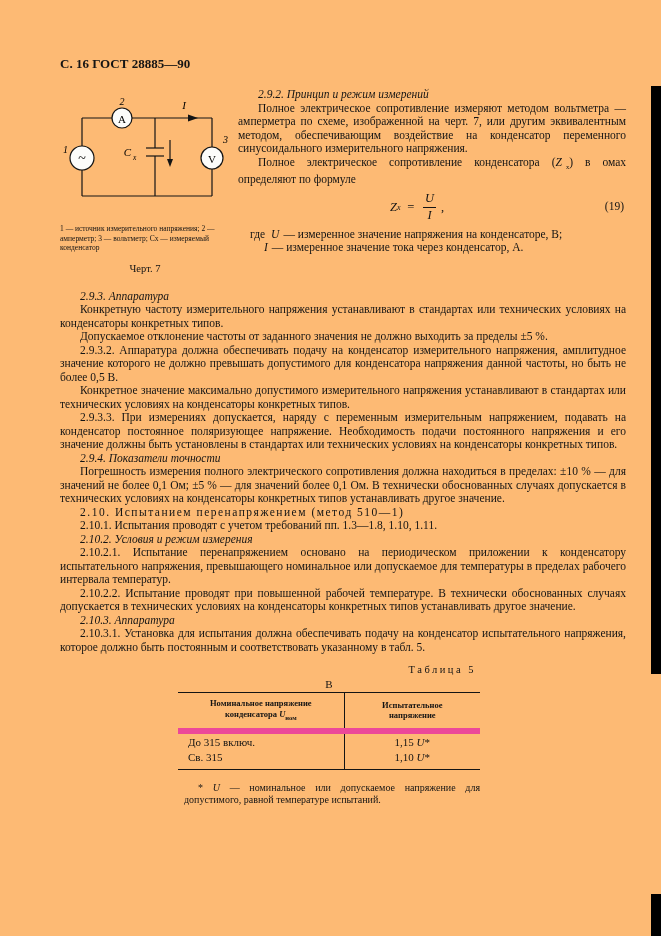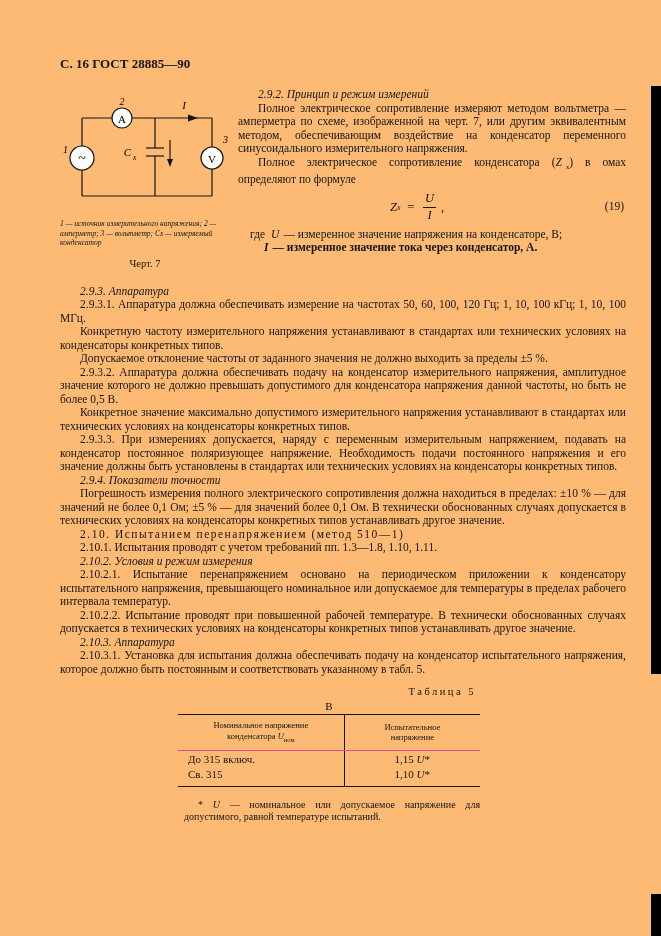--- a/index.html
+++ b/index.html
@@ -11,53 +11,53 @@
   }
   .scan-strip { position:absolute; right:0; background:#000; width:10px; }
   .scan-strip.s1 { top:86px; height:588px; }
   .scan-strip.s2 { top:894px; height:42px; }
 
   .content { position:absolute; left:60px; top:56px; width:566px; }
   .doc-header { font-weight:bold; font-size:13px; margin-bottom:16px; }
 
   .top-row { display:flex; align-items:flex-start; }
   .figure-block { flex:0 0 178px; width:178px; padding-top:8px; }
-  .fig-caption { width:170px; font-size:7.5px; line-height:9.5px; margin-top:7px; font-style:italic; }
+  .fig-caption { width:170px; font-size:7.5px; line-height:9.5px; margin-top:12px; }
   .fig-label { width:170px; font-size:10.5px; text-align:center; margin-top:10px; }
 
   .right-col { flex:1; }
   p.doc { font-size:11.5px; line-height:13.5px; text-align:justify; text-indent:20px; }
   p.italic { font-style:italic; }
   p.spaced { letter-spacing:1.5px; text-align:left; }
 
   .formula-row { position:relative; height:36px; margin:3px 0 2px; }
   .formula { position:absolute; left:152px; top:2px; font-style:italic; font-size:12.5px;
              display:flex; align-items:center; }
   .formula sub { font-size:8px; }
   .f-eq { margin:0 6px; }
   .frac { display:inline-flex; flex-direction:column; align-items:center; line-height:1.1; }
   .frac .den { border-top:1px solid #141414; padding:1px 4px 0 4px; }
   .frac .num { padding:0 4px 1px 4px; }
   .f-comma { margin-left:3px; font-style:normal; }
   .eq-number { position:absolute; right:2px; top:10px; font-size:11.5px; }
 
   .where { font-size:11.5px; line-height:13.5px; }
-  .where .row2 { padding-left:26px;font-weight:bold; }
+  .where .row2 { padding-left:26px; }
   .wvar { font-style:italic; margin-right:4px; }
   .wword { margin-right:6px;padding-left:12px; }
 
   .body-block { margin-top:16px; }
 
   .table-wrap { margin-top:10px; margin-left:118px; width:302px; }
   .table-label { text-align:right; letter-spacing:2.5px; font-size:10.5px; padding-right:4px; }
   .table-unit { text-align:center; font-size:11px; margin-top:3px; }
   table.t5 { border-collapse:collapse; width:100%; margin-top:2px;
              border-top:1.5px solid #141414; border-bottom:1.5px solid #141414; }
-  table.t5 th { font-weight:normal; font-size:8.5px; line-height:10.5px;
-                border-bottom:1px solid #ec4899; padding:5px 6px; text-align:center; }
+  table.t5 th { font-weight:bold; font-size:8.5px; line-height:10.5px;
+                border-bottom:6px solid #ec4899; padding:5px 6px; text-align:center; }
   table.t5 th + th, table.t5 td + td { border-left:1px solid #141414; }
   table.t5 td { font-size:11px; line-height:13px; padding:1px 6px; }
   table.t5 tr.first td { padding-top:2px; }
   table.t5 tr.last td { padding-bottom:5px; }
   table.t5 td.c1 { text-align:left; padding-left:10px; width:55%; }
   table.t5 td.c2 { text-align:center; }
   .hvar, .cvar { font-style:italic; }
   .hsub { font-size:6.5px; vertical-align:sub; }
 
   .footnote { margin-top:12px; margin-left:124px; width:296px;
@@ -136,21 +136,20 @@
 
         <div class="where">
           <div><span class="wword">где</span><span class="wvar">U</span><span>— измеренное значение напряжения на конденсаторе, В;</span></div>
           <div class="row2"><span class="wvar">I</span><span>— измеренное значение тока через конденсатор, А.</span></div>
         </div>
       </div>
     </div>
 
     <div class="body-block">
       <p class="doc italic">2.9.3. Аппаратура</p>
-      <p class="doc">2.9.3.1. Аппаратура должна обеспечивать измерение на частотах 50, 60, 100, 120 Гц; 1, 10, 100 кГц; 1, 10, 100 МГц.</p>
       <p class="doc">Конкретную частоту измерительного напряжения устанавливают в стандартах или технических условиях на конденсаторы конкретных типов.</p>
       <p class="doc">Допускаемое отклонение частоты от заданного значения не должно выходить за пределы ±5 %.</p>
       <p class="doc">2.9.3.2. Аппаратура должна обеспечивать подачу на конденсатор измерительного напряжения, амплитудное значение которого не должно превышать допустимого для конденсатора напряжения данной частоты, но быть не более 0,5 В.</p>
       <p class="doc">Конкретное значение максимально допустимого измерительного напряжения устанавливают в стандартах или технических условиях на конденсаторы конкретных типов.</p>
       <p class="doc">2.9.3.3. При измерениях допускается, наряду с переменным измерительным напряжением, подавать на конденсатор постоянное поляризующее напряжение. Необходимость подачи постоянного напряжения и его значение должны быть установлены в стандартах или технических условиях на конденсаторы конкретных типов.</p>
       <p class="doc italic">2.9.4. Показатели точности</p>
       <p class="doc">Погрешность измерения полного электрического сопротивления должна находиться в пределах: ±10 % — для значений не более 0,1 Ом; ±5 % — для значений более 0,1 Ом. В технически обоснованных случаях допускается в технических условиях на конденсаторы конкретных типов устанавливать другое значение.</p>
       <p class="doc spaced">2.10. Испытанием перенапряжением (метод 510—1)</p>
       <p class="doc">2.10.1. Испытания проводят с учетом требований пп. 1.3—1.8, 1.10, 1.11.</p>
       <p class="doc italic">2.10.2. Условия и режим измерения</p>

